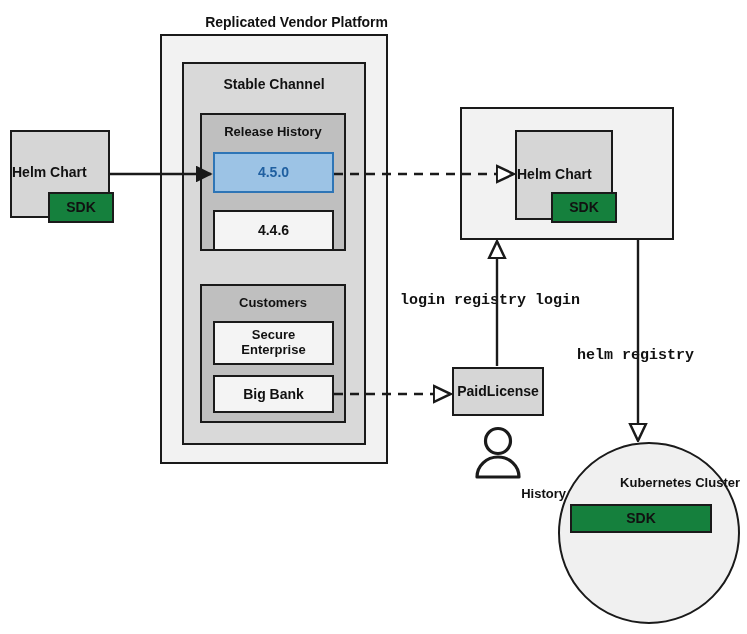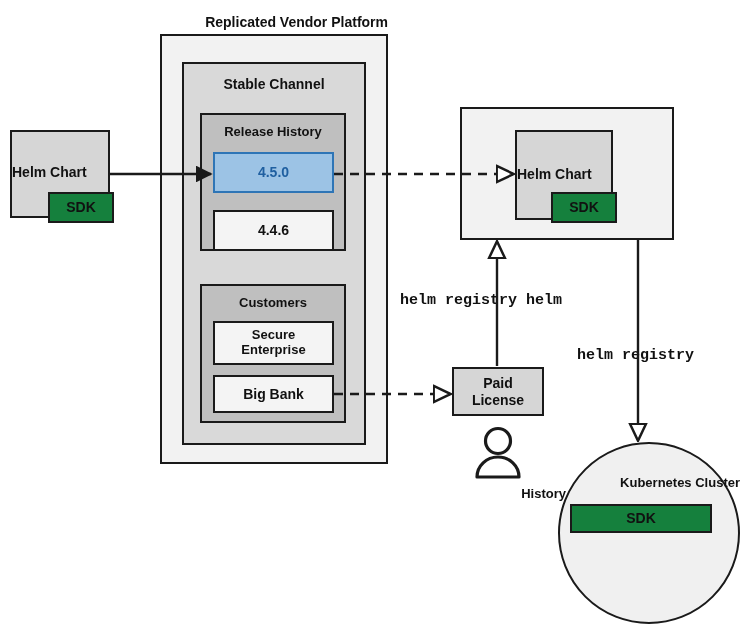--- a/index.html
+++ b/index.html
@@ -124,39 +124,39 @@
 
   <div class="box fill-platform" style="left:460px; top:107px; width:214px; height:133px;"></div>
 
   <div class="box fill-chart" style="left:515px; top:130px; width:98px; height:90px; font-size:14px;">
     <span style="position:absolute; left:0; right:0; top:34px;">Helm Chart</span>
   </div>
   <div class="box fill-white" style="left:551px; top:192px; width:66px; height:31px; font-size:14px;">
     <span>SDK</span>
   </div>
 
-  <div class="box fill-chart" style="left:452px; top:367px; width:92px; height:49px; font-size:14px; flex-direction:column;">
+  <div class="box fill-chart" style="left:452px; top:367px; width:92px; height:49px; font-size:14px; ">
     <span>Paid</span>
     <span>License</span>
   </div>
 
   <div class="title" style="left:430px; top:486px; width:136px; font-size:13px; line-height:1.25;">
     <div>History</div>
   </div>
 
   <div class="circle" style="left:558px; top:442px; width:182px; height:182px;"></div>
 
   <div class="title" style="left:558px; top:475px; width:182px; font-size:13px;">Kubernetes Cluster</div>
 
   <div class="box fill-white" style="left:570px; top:504px; width:142px; height:29px; font-size:14px;">
     <span>SDK</span>
   </div>
 
 
-  <div class="mono" style="left:400px; top:292px; font-size:15px;">helm registry helm</div>
+  <div class="mono" style="left:400px; top:292px; font-size:15px;">login registry login</div>
 
   <div class="mono" style="left:577px; top:347px; font-size:15px;">helm registry</div>
 
   <svg class="overlay" viewBox="0 0 747 634">
     <defs>
       <marker id="arrow-solid" viewBox="0 0 10 10" refX="9" refY="5" markerWidth="7" markerHeight="7" orient="auto-start-reverse">
         <path d="M 0 0 L 10 5 L 0 10 z" fill="#1a1a1a"></path>
       </marker>
       <marker id="arrow-open" viewBox="0 0 10 10" refX="9" refY="5" markerWidth="8" markerHeight="8" orient="auto-start-reverse">
         <path d="M 0.5 0.8 L 9.4 5 L 0.5 9.2 z" fill="#ffffff" stroke="#1a1a1a" stroke-width="1.3"></path>

